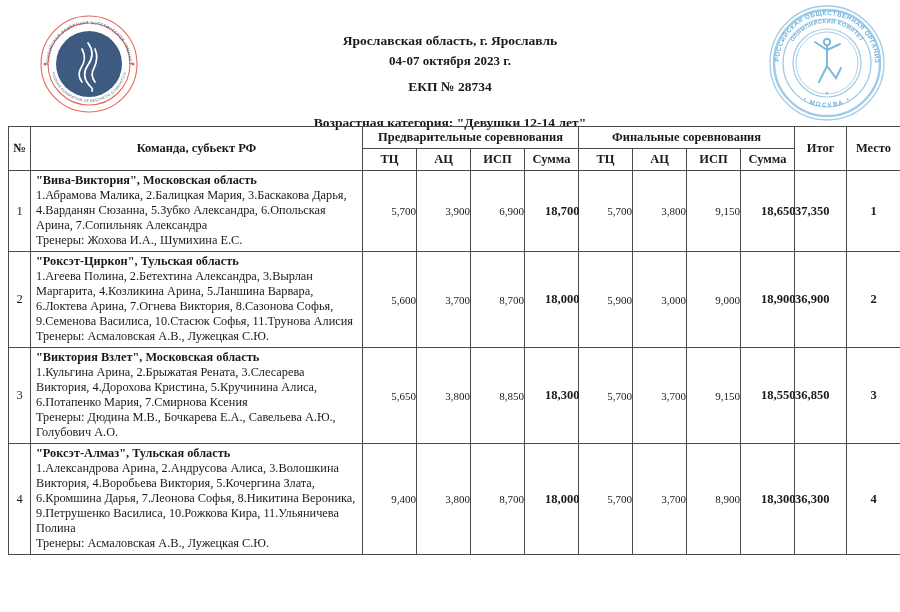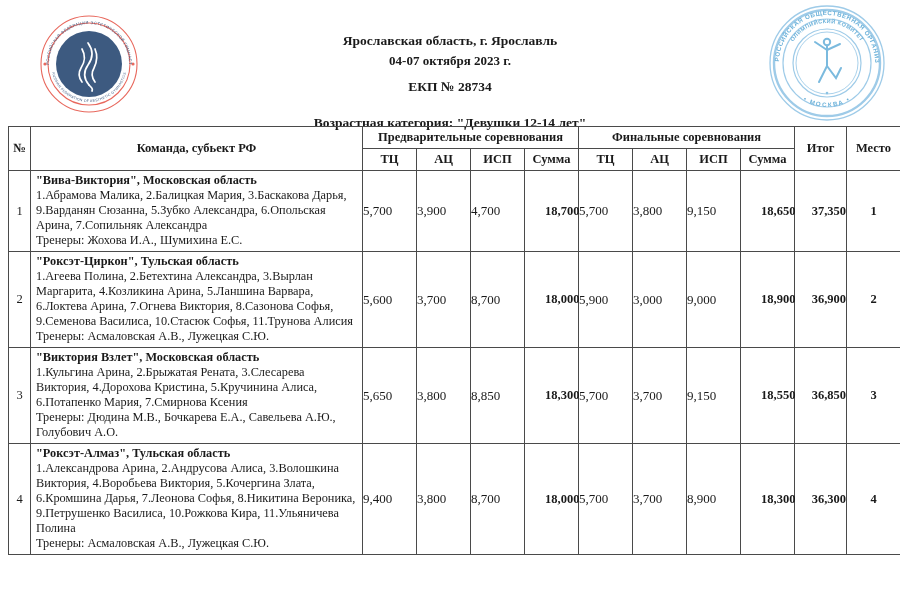--- a/index.html
+++ b/index.html
@@ -114,31 +114,31 @@
     display: block;
   }
   .team-members {
     display: block;
   }
   .team-coaches {
     font-weight: normal;
     display: block;
   }
   td.score-col {
+    text-align: right;
+    font-size: 11px;
+  }
+  td.sum-col {
+    text-align: center;
+    font-size: 12.5px;
+    font-weight: bold;
+    padding-left: 20px;
+  }
+  td.total-col {
     text-align: left;
-    font-size: 13px;
-  }
-  td.sum-col {
-    text-align: center;
-    font-size: 12.5px;
-    font-weight: bold;
-    padding-left: 20px;
-  }
-  td.total-col {
-    text-align: right;
     font-size: 12.5px;
     font-weight: bold;
   }
   td.place-col {
     text-align: center;
     font-size: 12.5px;
     font-weight: bold;
   }
   col.c-num   { width: 22px; }
   col.c-team  { width: 332px; }
@@ -254,26 +254,26 @@
       <th>ИСП</th>
       <th>Сумма</th>
     </tr>
   </thead>
   <tbody>
 
     <tr>
       <td class="num-col">1</td>
       <td class="team-col">
         <span class="team-name">"Вива-Виктория", Московская область</span>
-        <span class="team-members">1.Абрамова Малика, 2.Балицкая Мария, 3.Баскакова Дарья, 9.Варданян Сюзанна, 5.Зубко Александра, 6.Опольская Арина, 7.Сопильняк Александра</span>
+        <span class="team-members">1.Абрамова Малика, 2.Балицкая Мария, 3.Баскакова Дарья, 4.Варданян Сюзанна, 5.Зубко Александра, 6.Опольская Арина, 7.Сопильняк Александра</span>
         <span class="team-coaches">Тренеры: Жохова И.А., Шумихина Е.С.</span>
       </td>
       <td class="score-col">5,700</td>
       <td class="score-col">3,900</td>
-      <td class="score-col">4,700</td>
+      <td class="score-col">6,900</td>
       <td class="sum-col">18,700</td>
       <td class="score-col">5,700</td>
       <td class="score-col">3,800</td>
       <td class="score-col">9,150</td>
       <td class="sum-col">18,650</td>
       <td class="total-col">37,350</td>
       <td class="place-col">1</td>
     </tr>
 
     <tr>

